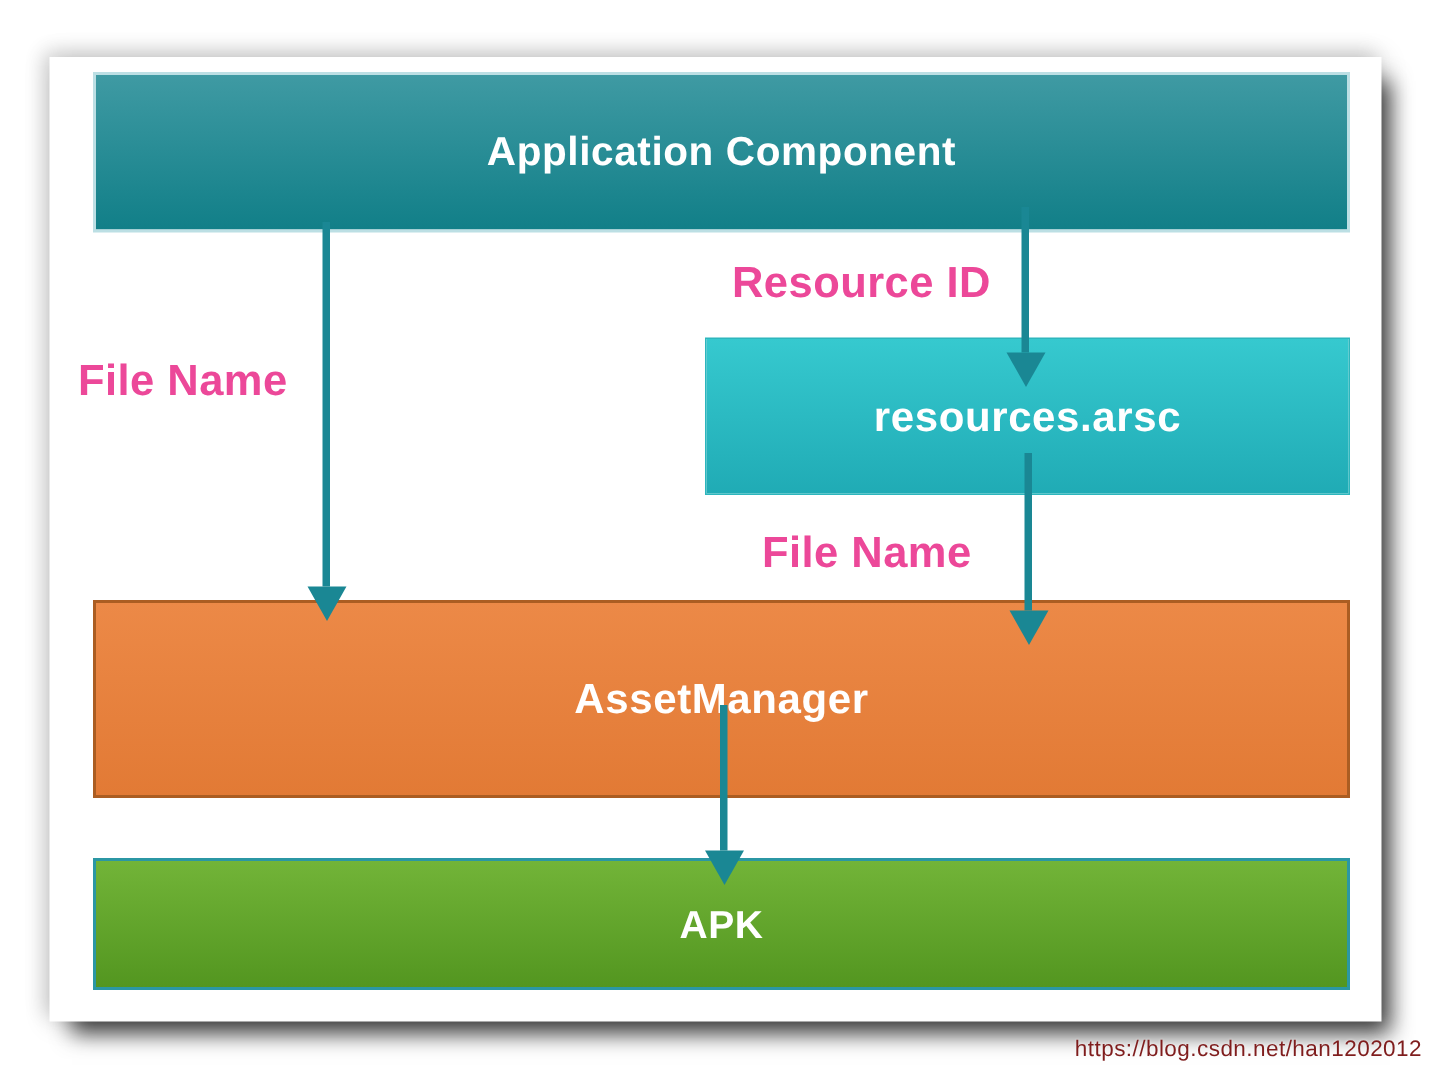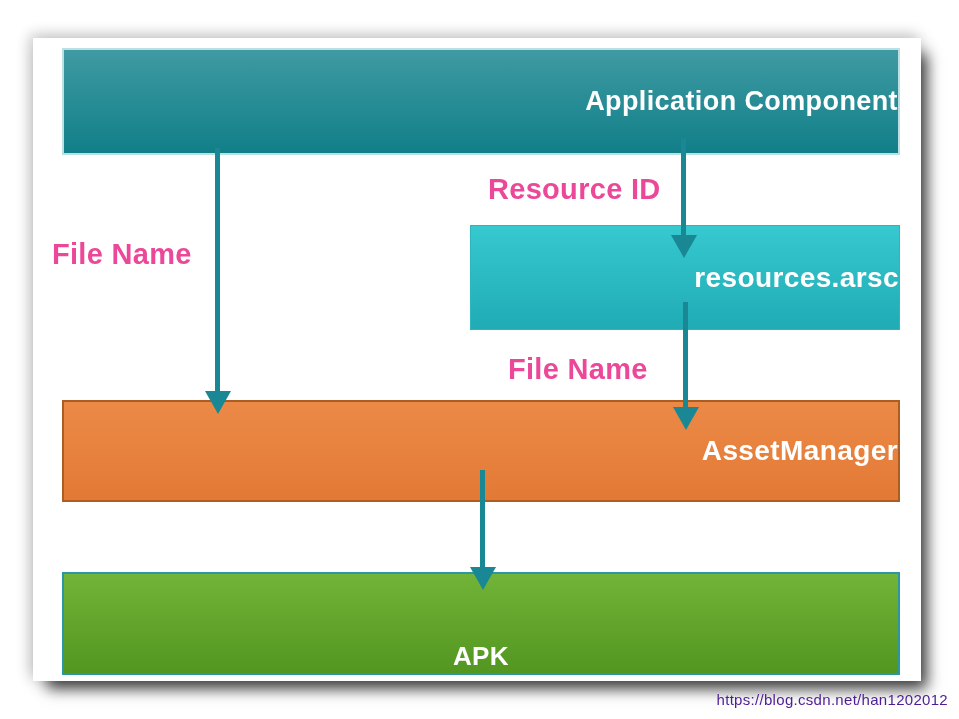--- a/index.html
+++ b/index.html
@@ -19,47 +19,47 @@
     box-shadow:
       10px 12px 14px -4px rgba(0,0,0,0.72),
       0 0 16px rgba(0,0,0,0.20),
       -5px -5px 12px rgba(0,0,0,0.10);
     z-index: 1;
   }
   .node {
     position: absolute;
     display: flex;
     align-items: center;
-    justify-content: flex-end;
+    justify-content: center;
     color: #ffffff;
     letter-spacing: 0.4px;
     z-index: 2;
     box-sizing: border-box;
     text-align: center;
   }
   .node-app {
     left: 62px; top: 48px; width: 838px; height: 107px;
     background: linear-gradient(180deg, #3f9aa3 0%, #117f88 100%);
     border: 2px solid #bcdfe4;
     font-size: 27px; font-weight: 600;
   }
   .node-arsc {
     left: 470px; top: 225px; width: 430px; height: 105px;
     background: linear-gradient(180deg, #36c9cf 0%, #20abb5 100%);
     border: 1px solid #2db6bd;
     font-size: 28px; font-weight: 600;
   }
   .node-asset {
-    left: 62px; top: 400px; width: 838px; height: 102px;
+    left: 62px; top: 400px; width: 838px; height: 132px;
     background: linear-gradient(180deg, #ec8947 0%, #e27a35 100%);
     border: 2px solid #ab5d22;
     font-size: 28px; font-weight: 600;
   }
   .node-apk {
-    left: 62px; top: 572px; width: 838px; height: 103px;
+    left: 62px; top: 572px; width: 838px; height: 88px;
     background: linear-gradient(180deg, #72b438 0%, #539620 100%);
     border: 2px solid #2b97a4;
     font-size: 26px; font-weight: 600;
     flex-direction: column;
     line-height: 34px;
   }
   .edge-label {
     position: absolute;
     color: #ec4899;
     font-size: 29px;
@@ -80,21 +80,21 @@
     width: 0; height: 0;
     border-left: 13px solid transparent;
     border-right: 13px solid transparent;
     border-top: 23px solid #1a8794;
     left: -10.5px;
   }
   .watermark {
     position: absolute;
     right: 11px; top: 691px;
     font-size: 15px;
-    color: #4c1d95;
+    color: #7f1d1d;
     letter-spacing: 0.3px;
     z-index: 5;
     text-shadow: 0 0 2px rgba(255,255,255,0.6);
   }
 </style>
 </head>
 <body>
 
 <div class="stage">
 

